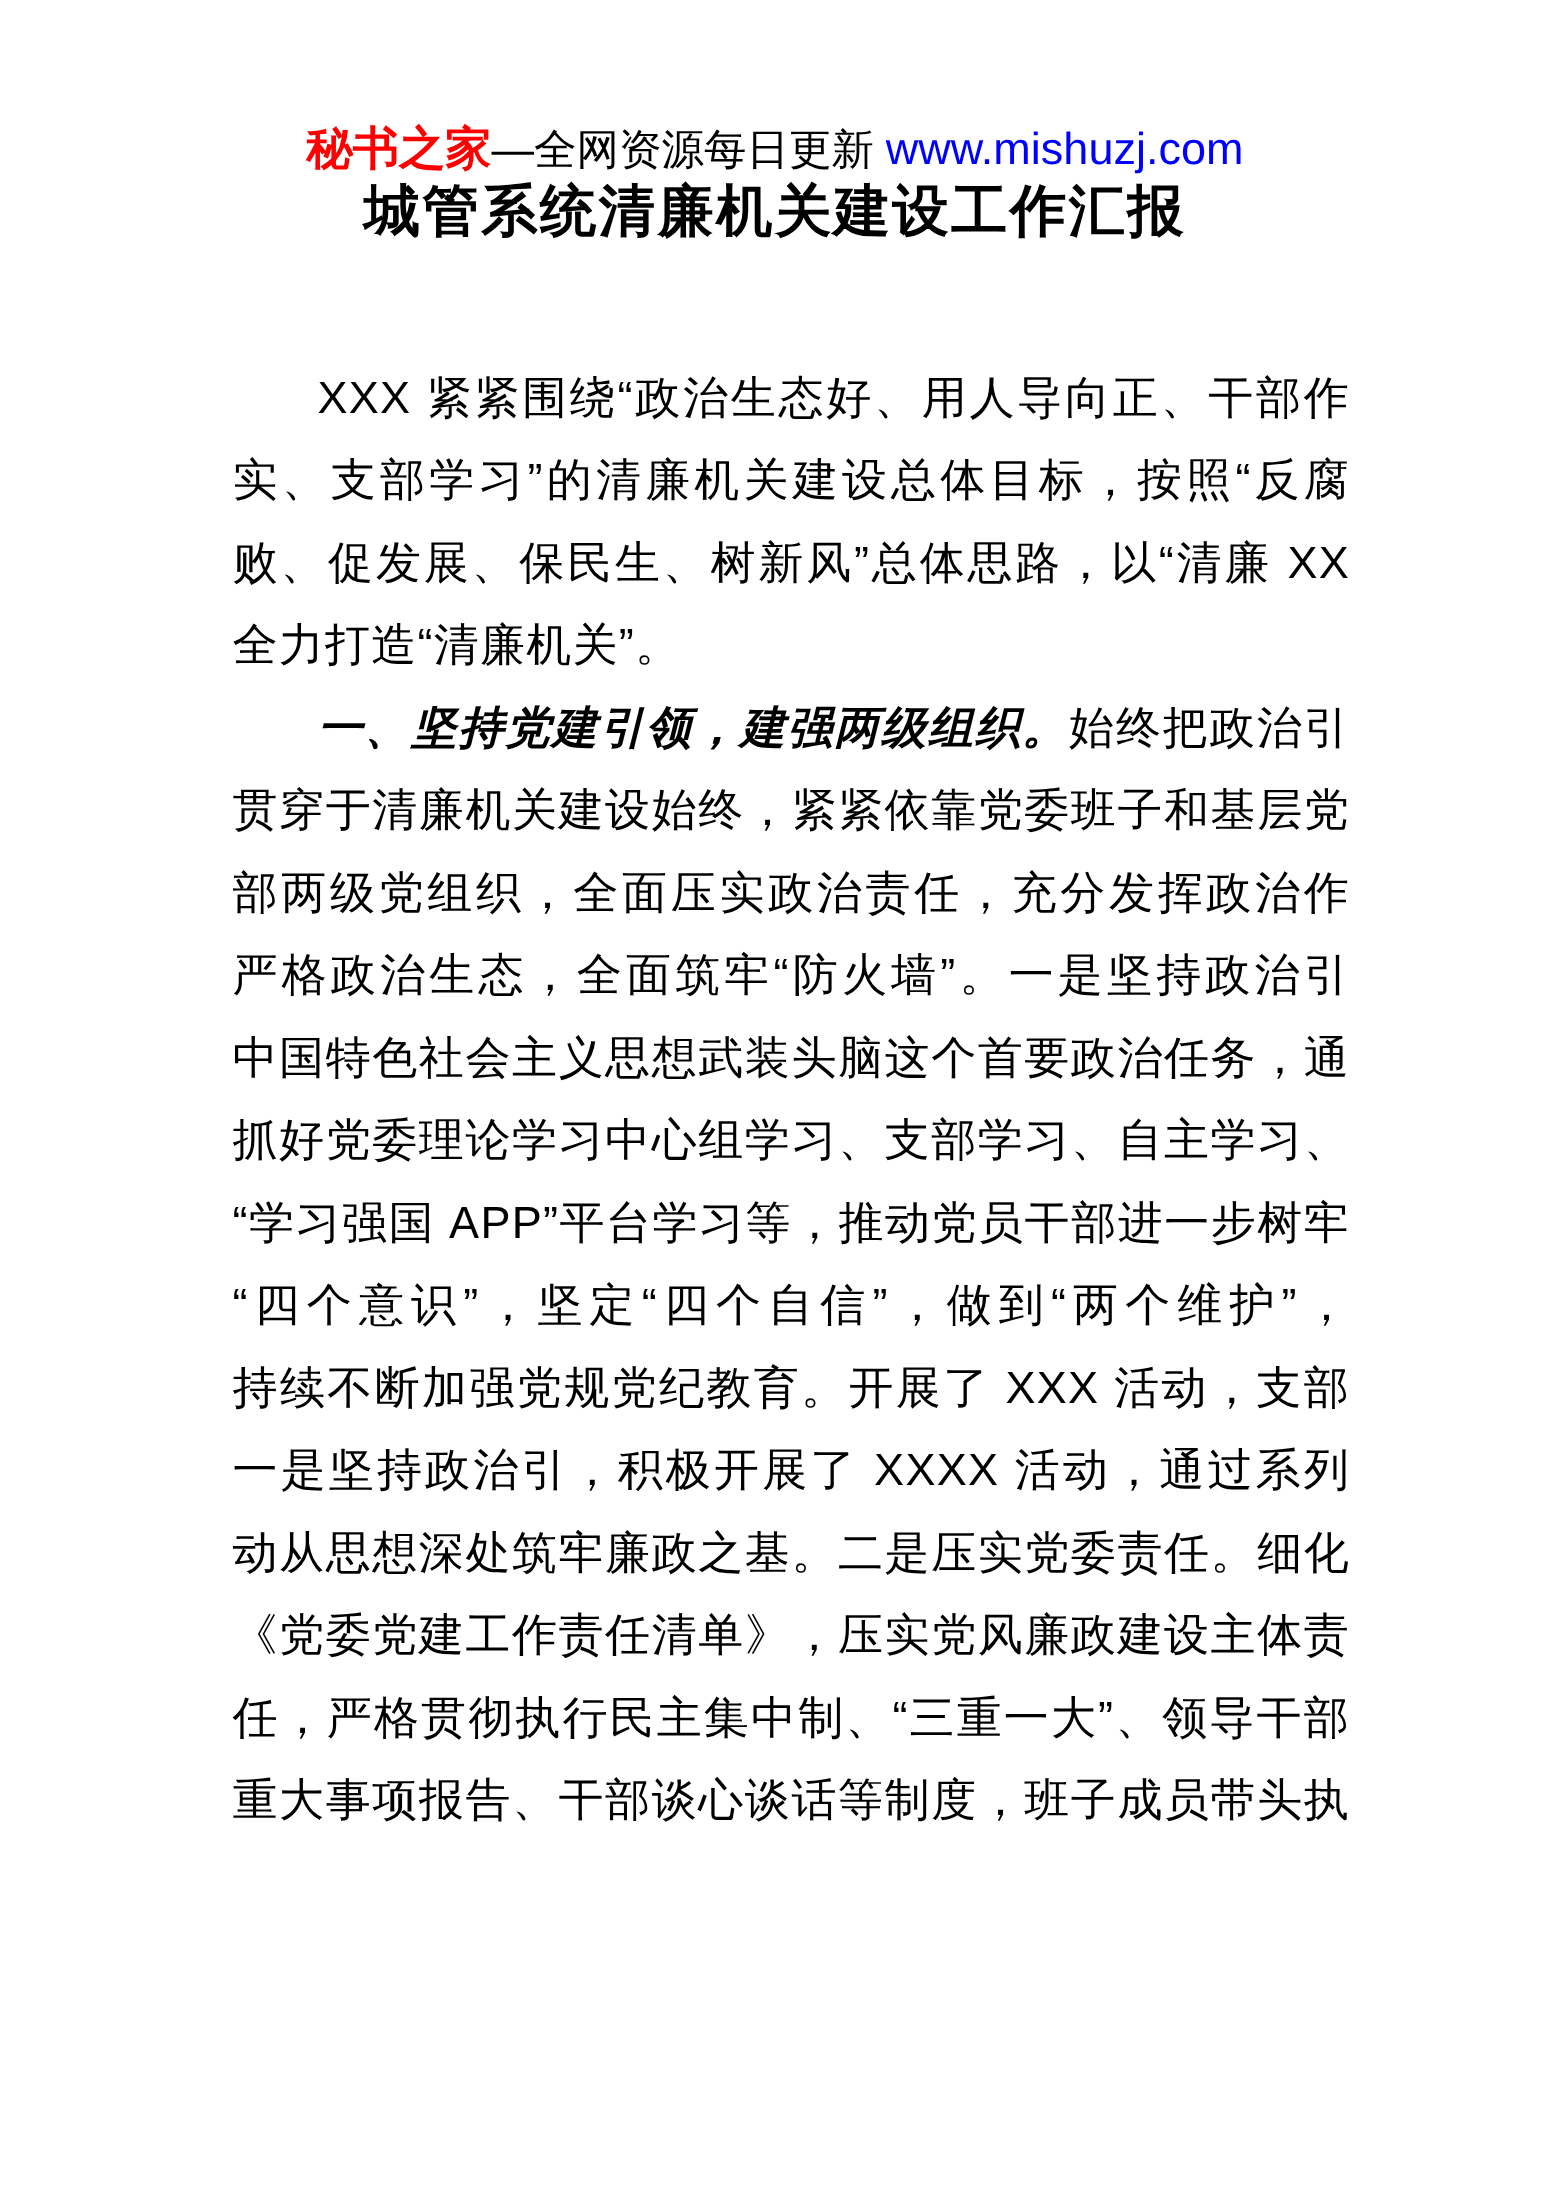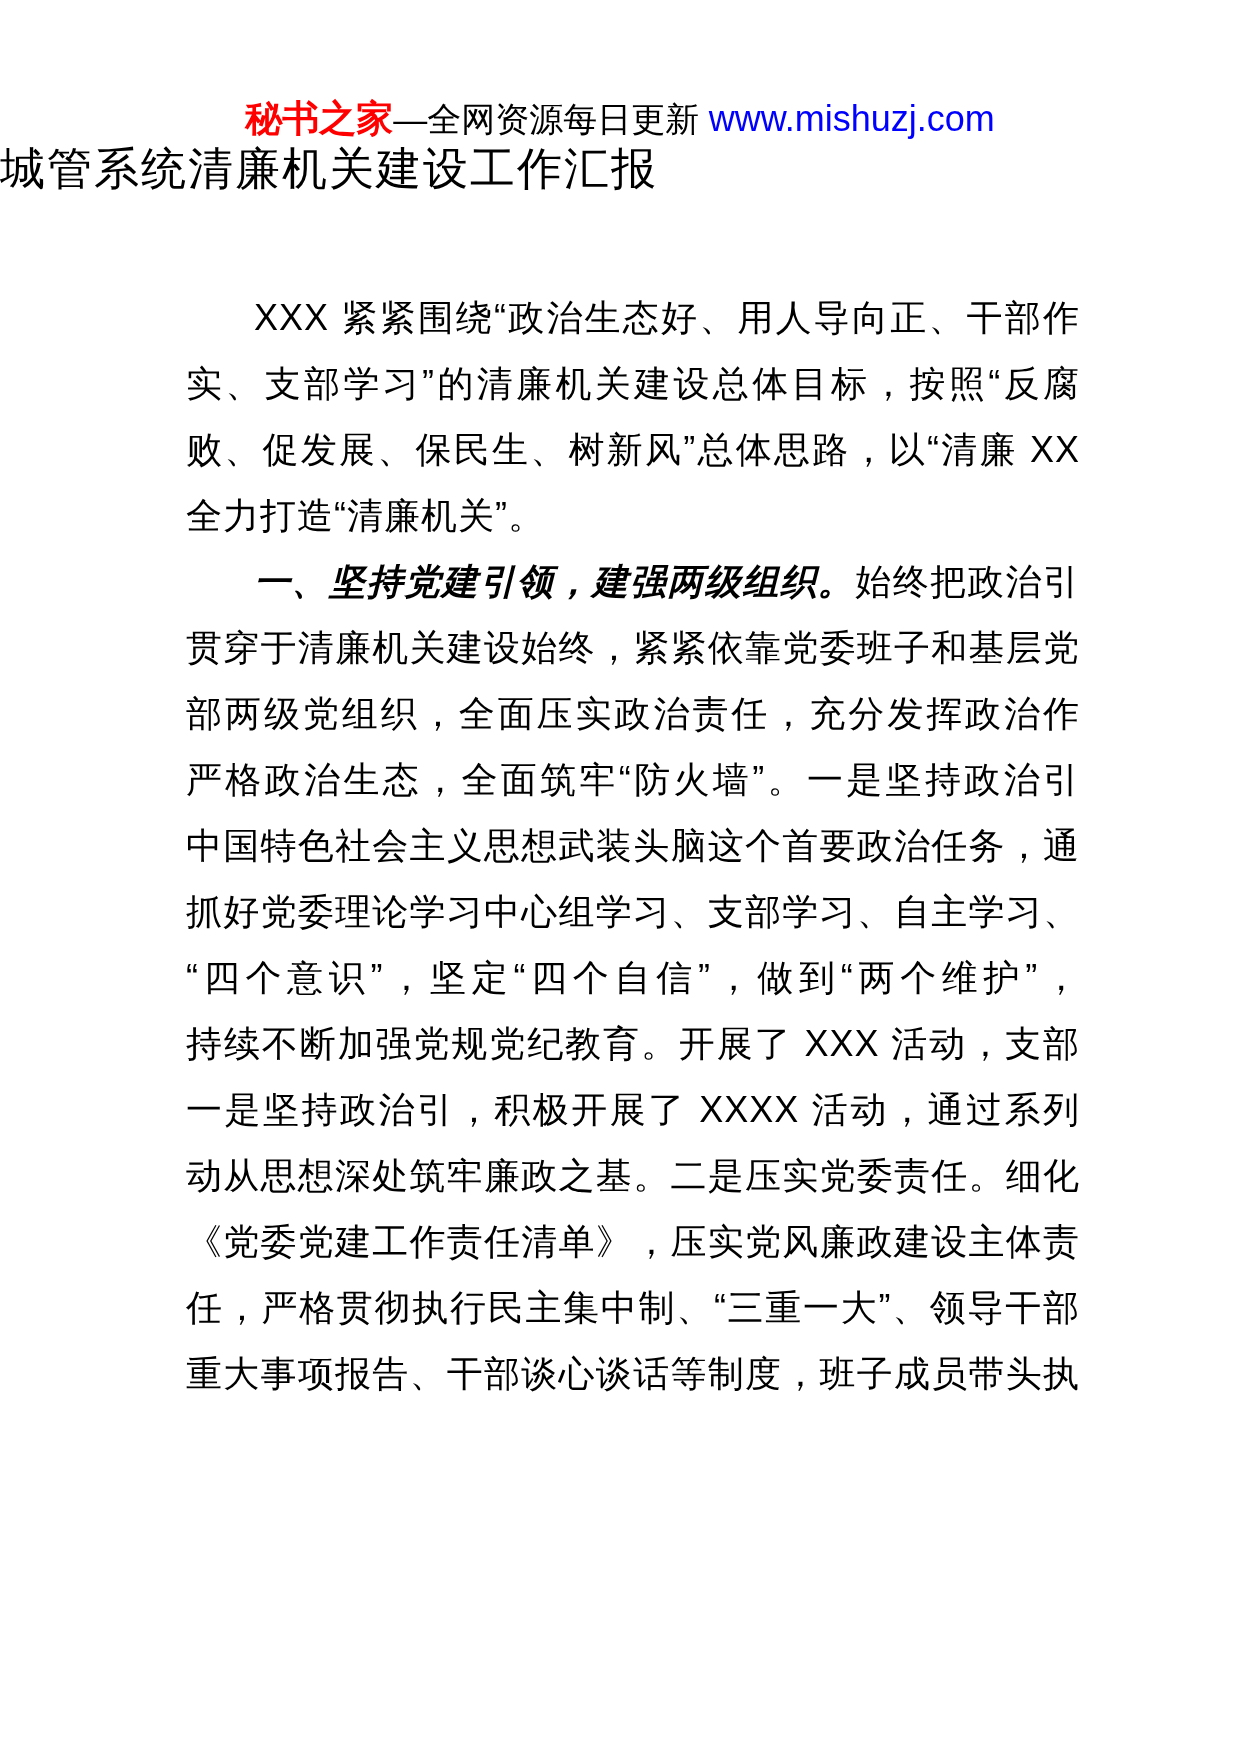--- a/index.html
+++ b/index.html
@@ -16,22 +16,23 @@
     text-align:center;
     font-size:34px;line-height:46px;
     white-space:nowrap;
   }
   .brand{color:#ff0000;font-weight:700;font-size:37px;}
   .separator{color:#000000;}
   .tagline{color:#000000;}
   .url{color:#0000ff;font-size:36px;}
   .doc-title{
     position:absolute;top:138px;left:0;width:1240px;
+    text-align:center;
     font-size:45px;line-height:62px;
-    font-weight:400;
+    font-weight:700;
     letter-spacing:2px;
   }
   .doc-body{
     position:absolute;top:285px;left:186px;width:894px;
   }
   .paragraph{margin:0;}
   .line{
     font-size:36px;
     line-height:66px;
     height:66px;
@@ -62,20 +63,21 @@
         <div class="line">败、促发展、保民生、树新风”总体思路，以“清廉 XX 情</div>
         <div class="line endpara">全力打造“清廉机关”。</div>
       </div>
       <div class="paragraph">
         <div class="line indent"><span class="bold">一、坚持党建引领，建强两级组织。</span>始终把政治引领</div>
         <div class="line">贯穿于清廉机关建设始终，紧紧依靠党委班子和基层党支</div>
         <div class="line">部两级党组织，全面压实政治责任，充分发挥政治作用，</div>
         <div class="line">严格政治生态，全面筑牢“防火墙”。一是坚持政治引</div>
         <div class="line">中国特色社会主义思想武装头脑这个首要政治任务，通过</div>
         <div class="line">抓好党委理论学习中心组学习、支部学习、自主学习、</div>
+        <div class="line">“学习强国 APP”平台学习等，推动党员干部进一步树牢</div>
         <div class="line">“四个意识”，坚定“四个自信”，做到“两个维护”，</div>
         <div class="line">持续不断加强党规党纪教育。开展了 XXX 活动，支部每月</div>
         <div class="line">一是坚持政治引，积极开展了 XXXX 活动，通过系列活</div>
         <div class="line">动从思想深处筑牢廉政之基。二是压实党委责任。细化</div>
         <div class="line">《党委党建工作责任清单》，压实党风廉政建设主体责</div>
         <div class="line">任，严格贯彻执行民主集中制、“三重一大”、领导干部</div>
         <div class="line">重大事项报告、干部谈心谈话等制度，班子成员带头执行</div>
       </div>
     </div>
 

